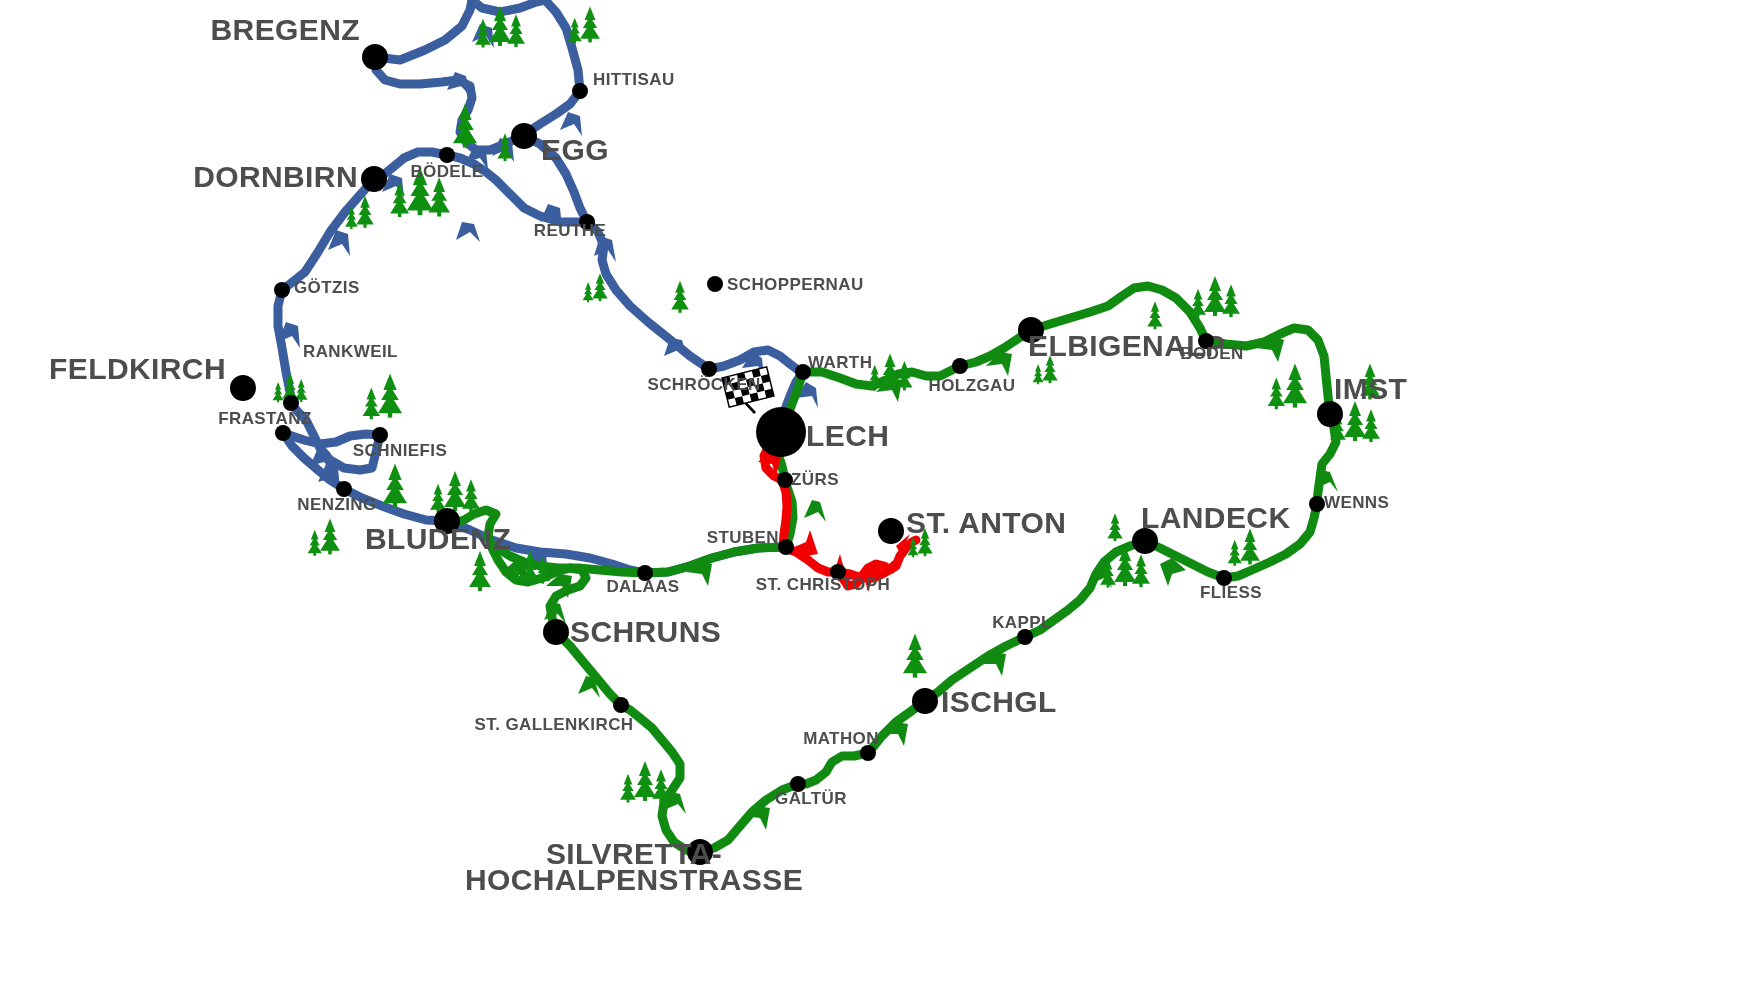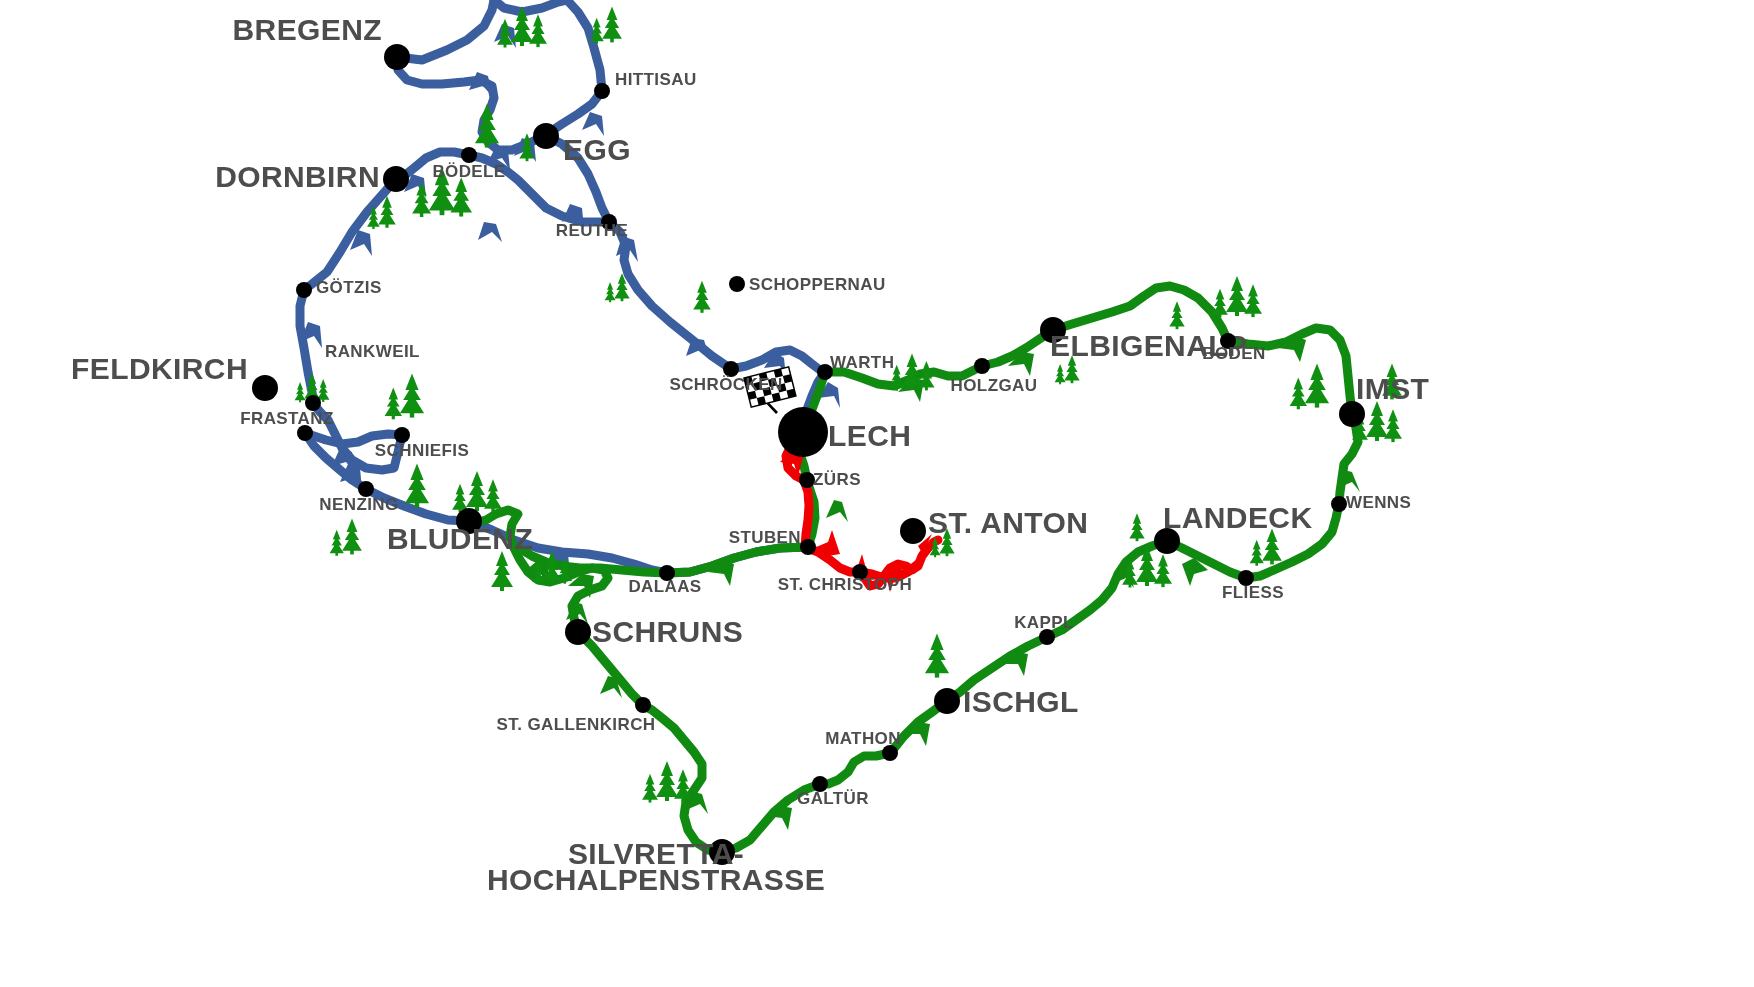--- a/index.html
+++ b/index.html
@@ -9,21 +9,20 @@
   }
   body {
     font-family: "Liberation Sans", sans-serif;
   }
   #map-root {
     position: relative;
     width: 1601px;
     height: 987px;
     background: #ffffff;
     overflow: hidden;
-    margin-left: 22px;
   }
   #map-svg {
     position: absolute;
     top: 0; left: 0;
     width: 1754px;
     height: 987px;
   }
   .city-label {
     fill: #4d4d4d;
     font-family: "Liberation Sans", sans-serif;

